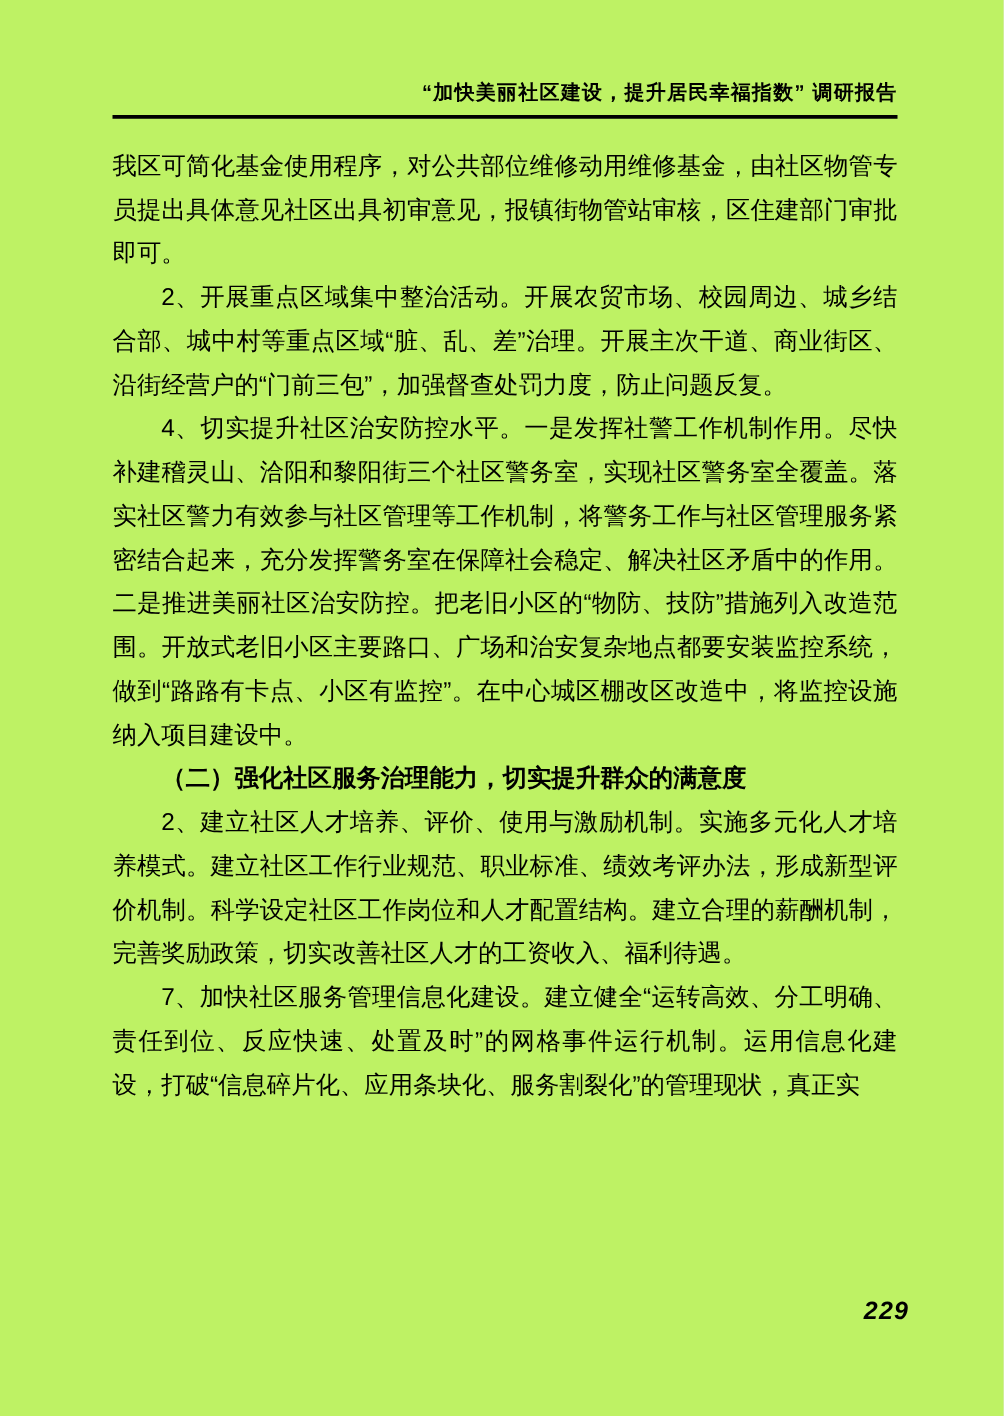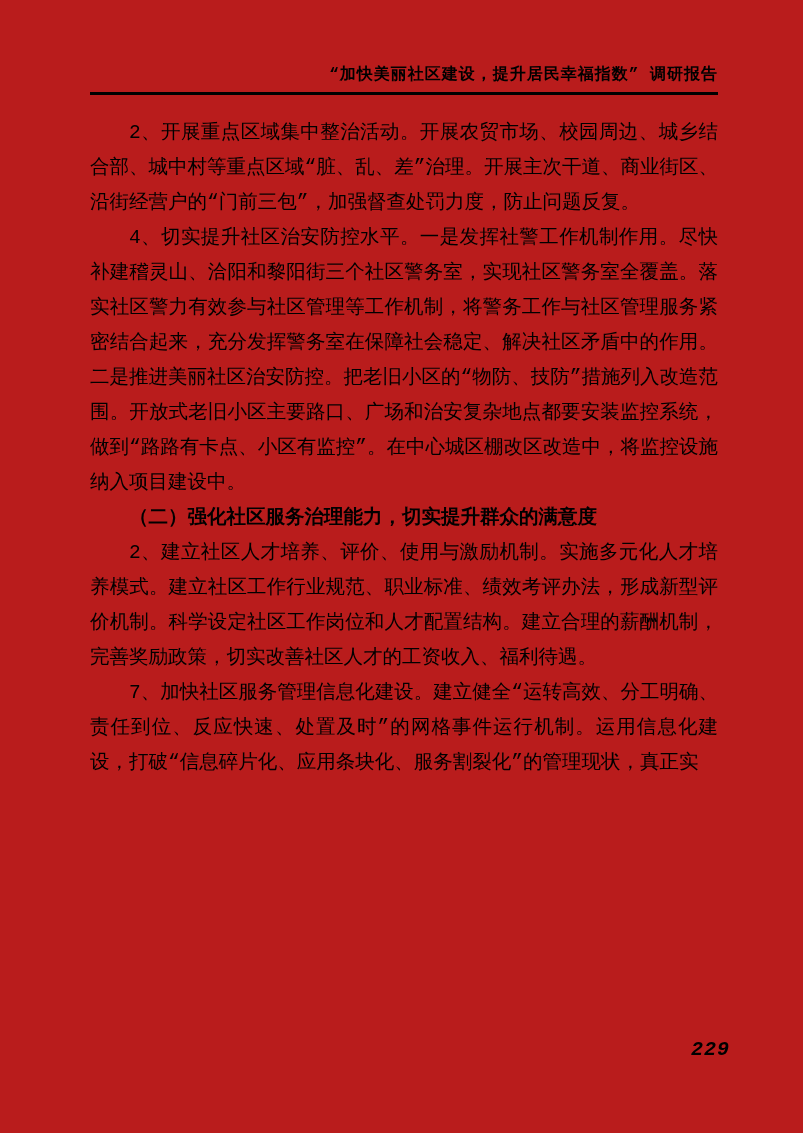--- a/index.html
+++ b/index.html
@@ -5,23 +5,23 @@
   html, body {
     margin: 0;
     padding: 0;
     background: #e8e8e8;
   }
   .page {
     position: relative;
     width: 803px;
     height: 1133px;
     margin: 0 auto;
-    background: #b91c1c;
+    background: #bef264;
     color: #000000;
-    font-family: Liberation Mono, monospace;
+    font-family: Liberation Sans, sans-serif;
     overflow: hidden;
   }
   .content {
     position: absolute;
     left: 90px;
     top: 62px;
     width: 628px;
   }
   .header-title {
     text-align: right;
@@ -66,20 +66,21 @@
 </head>
 <body>
 
 <div class="page">
   <div class="content">
     <div class="header">
       <div class="header-title">“加快美丽社区建设，提升居民幸福指数” 调研报告</div>
       <hr class="header-rule">
     </div>
     <div class="doc-body">
+        <p class="para no-indent">我区可简化基金使用程序，对公共部位维修动用维修基金，由社区物管专员提出具体意见社区出具初审意见，报镇街物管站审核，区住建部门审批即可。</p>
         <p class="para">2、开展重点区域集中整治活动。开展农贸市场、校园周边、城乡结合部、城中村等重点区域“脏、乱、差”治理。开展主次干道、商业街区、沿街经营户的“门前三包”，加强督查处罚力度，防止问题反复。</p>
         <p class="para">4、切实提升社区治安防控水平。一是发挥社警工作机制作用。尽快补建稽灵山、洽阳和黎阳街三个社区警务室，实现社区警务室全覆盖。落实社区警力有效参与社区管理等工作机制，将警务工作与社区管理服务紧密结合起来，充分发挥警务室在保障社会稳定、解决社区矛盾中的作用。二是推进美丽社区治安防控。把老旧小区的“物防、技防”措施列入改造范围。开放式老旧小区主要路口、广场和治安复杂地点都要安装监控系统，做到“路路有卡点、小区有监控”。在中心城区棚改区改造中，将监控设施纳入项目建设中。</p>
         <p class="para heading">（二）强化社区服务治理能力，切实提升群众的满意度</p>
         <p class="para">2、建立社区人才培养、评价、使用与激励机制。实施多元化人才培养模式。建立社区工作行业规范、职业标准、绩效考评办法，形成新型评价机制。科学设定社区工作岗位和人才配置结构。建立合理的薪酬机制，完善奖励政策，切实改善社区人才的工资收入、福利待遇。</p>
         <p class="para">7、加快社区服务管理信息化建设。建立健全“运转高效、分工明确、责任到位、反应快速、处置及时”的网格事件运行机制。运用信息化建设，打破“信息碎片化、应用条块化、服务割裂化”的管理现状，真正实</p>
       </div>
   </div>
   <div class="page-number">229</div>
 </div>
 

